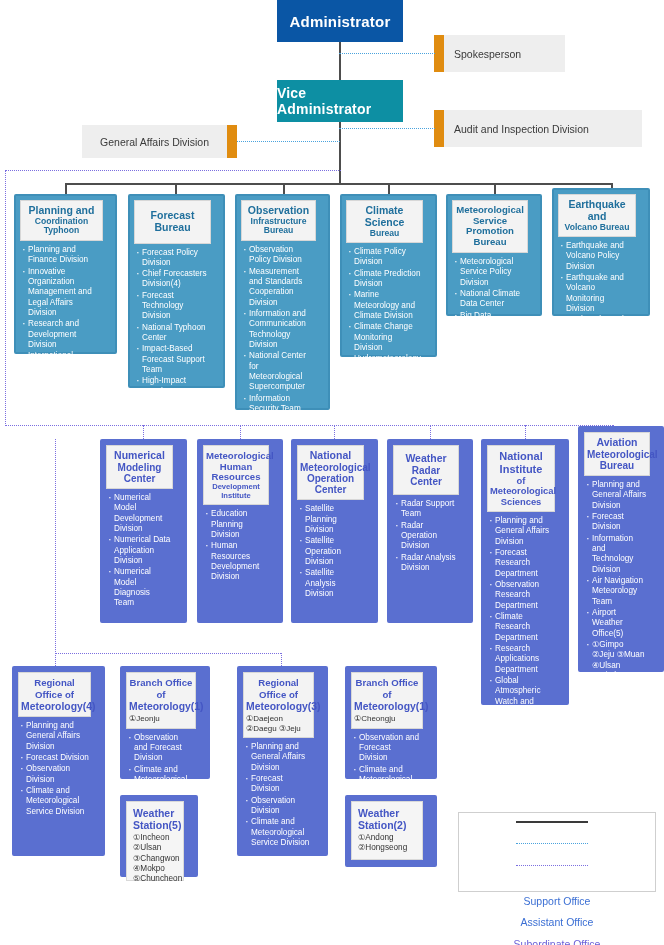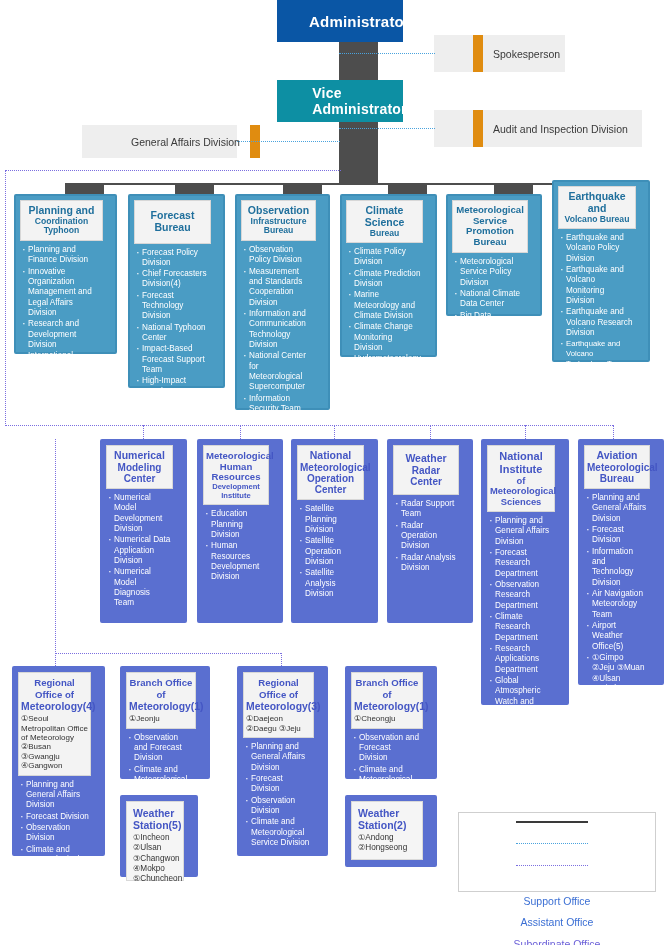--- a/index.html
+++ b/index.html
@@ -8,21 +8,21 @@
     font-family:"Liberation Sans","DejaVu Sans",sans-serif;
     -webkit-font-smoothing:antialiased;
   }
   #chart{
     position:relative;
     width:664px;
     height:945px;
     overflow:hidden;
     background:#ffffff;
   }
-  .abs{position:absolute;box-sizing:border-box;padding-left:39px;}
+  .abs{position:absolute;box-sizing:border-box;}
 
   
   .topbox{
     display:flex;align-items:center;justify-content:center;
     color:#ffffff;font-weight:600;letter-spacing:.2px;
   }
   .admin{background:#0a56a5;font-size:15px;}
   .vadmin{background:#0d8fa3;font-size:14px;}
 
   
@@ -224,21 +224,21 @@
       <span class="sub" style="font-size:9.6px;">Meteorological Service</span>
       <span class="sub" style="font-size:9.6px;">Promotion Bureau</span>
     </div>
     <ul>
       <li>Meteorological Service Policy Division</li>
       <li>National Climate Data Center</li>
       <li>Big Data Application Division</li>
     </ul>
   </div>
 
-  <div class="abs card teal" style="left:552px;top:180px;width:98px;height:182px;">
+  <div class="abs card teal" style="left:552px;top:188px;width:98px;height:128px;">
     <div class="head">
       <span>Earthquake and</span>
       <span class="sub">Volcano  Bureau</span>
     </div>
     <ul>
       <li>Earthquake and Volcano Policy Division</li>
       <li>Earthquake and Volcano Monitoring Division</li>
       <li>Earthquake and Volcano Research Division</li>
       <li style="font-size:7.7px;">Earthquake and Volcano Technology Team</li>
     </ul>
@@ -304,21 +304,21 @@
       <li>Forecast Research Department</li>
       <li>Observation Research Department</li>
       <li>Climate Research Department</li>
       <li>Research Applications Department</li>
       <li>Global Atmospheric Watch and Research Division</li>
       <li>AI Meteorological Research Division</li>
       <li>Climate Change Research Team</li>
     </ul>
   </div>
 
-  <div class="abs card blue" style="left:578px;top:439px;width:86px;height:246px;">
+  <div class="abs card blue" style="left:578px;top:426px;width:86px;height:246px;">
     <div class="head">
       <span>Aviation</span>
       <span class="sub" style="font-size:10px;">Meteorological</span>
       <span class="sub" style="font-size:10px;">Bureau</span>
     </div>
     <ul>
       <li>Planning and General Affairs Division</li>
       <li>Forecast  Division</li>
       <li>Information and Technology Division</li>
       <li>Air Navigation Meteorology Team</li>
@@ -326,21 +326,20 @@
       <li style="list-style:none;padding-left:6px;">①Gimpo ②Jeju ③Muan ④Ulsan ⑤Gimhae</li>
       <li>Airport Weather Station(2)</li>
       <li style="list-style:none;padding-left:6px;">①Yeosu ②Yangyang</li>
     </ul>
   </div>
 
   <div class="abs card blue" style="left:12px;top:666px;width:93px;height:190px;">
     <div class="head">
       <span style="font-size:9.6px;">Regional Office of</span>
       <span class="sub" style="font-size:10.4px;">Meteorology(4)</span>
-      <span class="note">①Seoul Metropolitan Office of Meteorology ②Busan ③Gwangju ④Gangwon</span>
     </div>
     <ul>
       <li>Planning and General Affairs Division</li>
       <li>Forecast Division</li>
       <li>Observation Division</li>
       <li>Climate and Meteorological Service Division</li>
     </ul>
   </div>
 
   <div class="abs card blue" style="left:120px;top:666px;width:90px;height:113px;">

